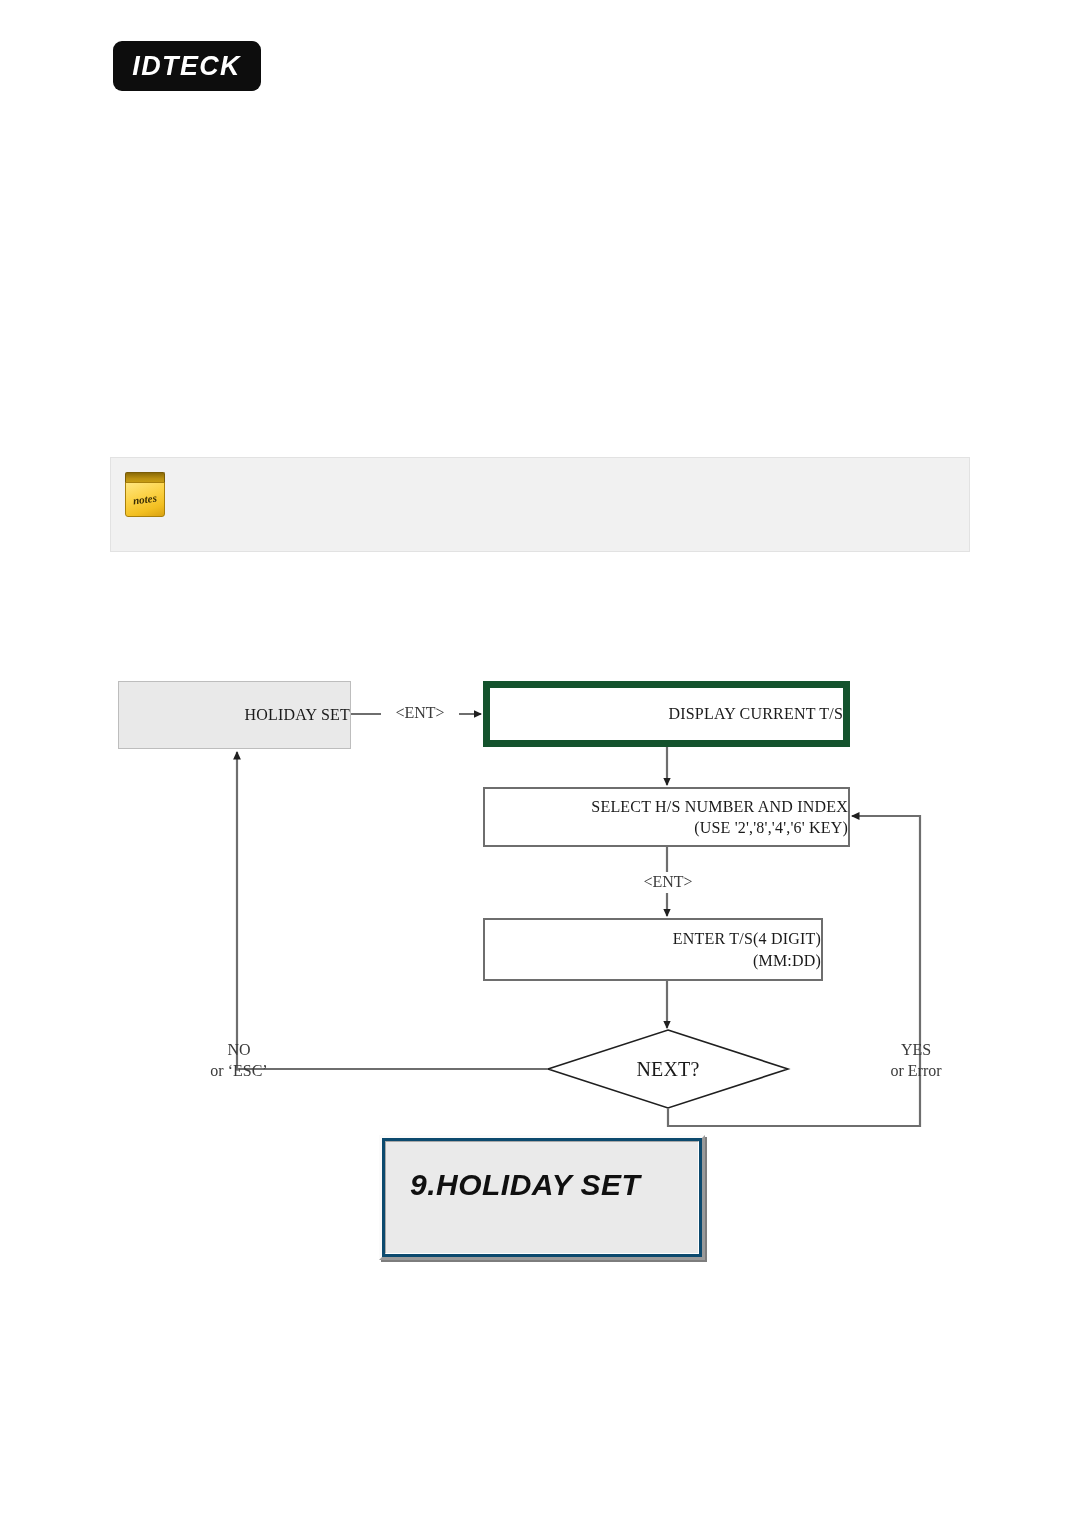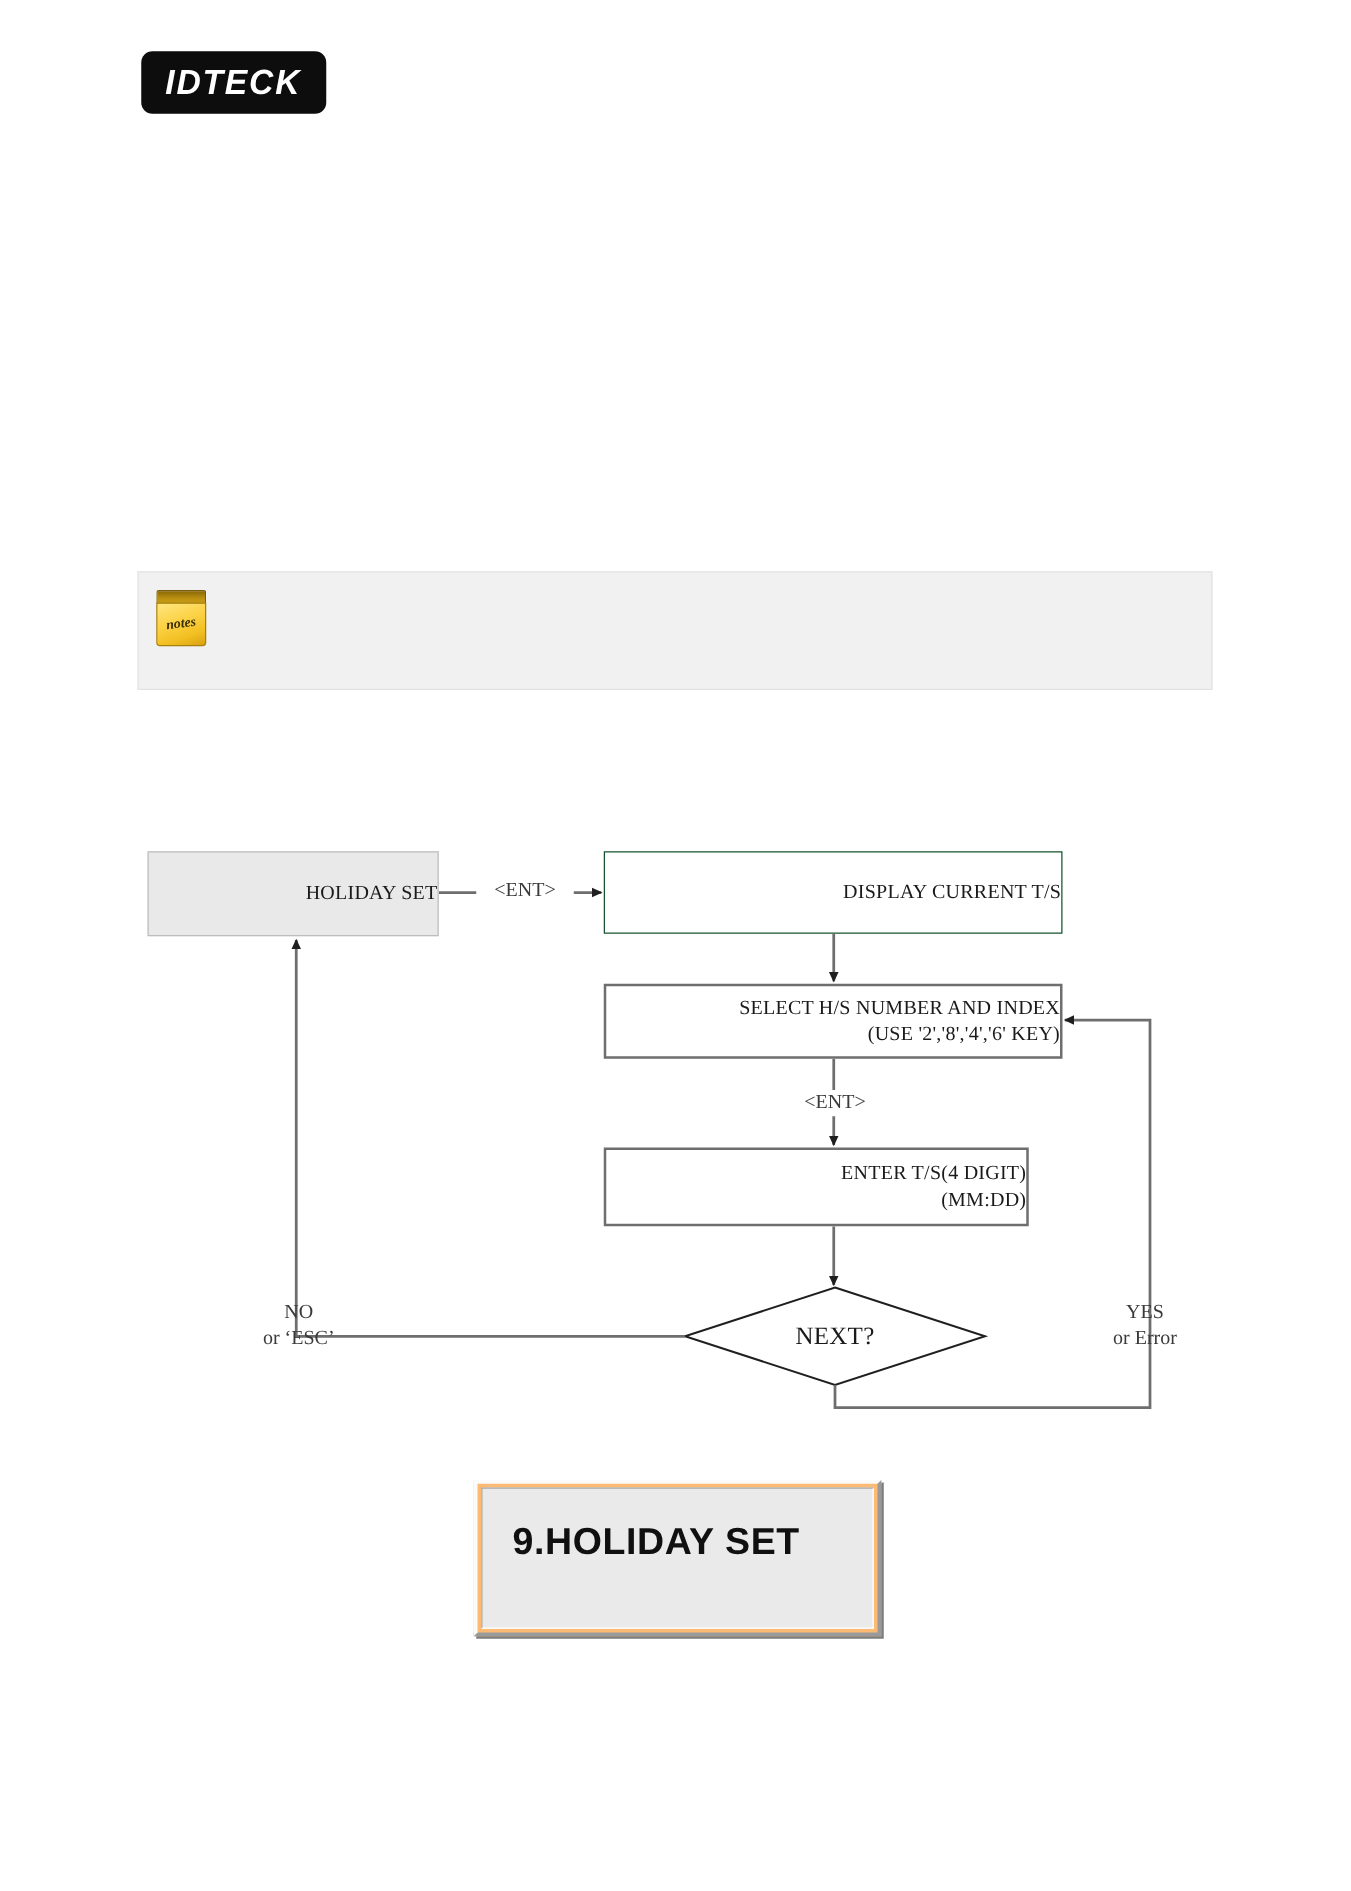--- a/index.html
+++ b/index.html
@@ -124,21 +124,21 @@
     height: 68px;
     background: #e9e9e9;
     border: 1px solid #bdbdbd;
   }
   .node-display {
     left: 483px;
     top: 681px;
     width: 367px;
     height: 66px;
     background: #ffffff;
-    border: 1px solid #14532d;
+    border: 7px solid #14532d;
   }
   .node-select {
     left: 483px;
     top: 787px;
     width: 367px;
     height: 60px;
     background: #ffffff;
     border: 2px solid #6e6e6e;
   }
   .node-enter {
@@ -207,30 +207,31 @@
     left: 860px;
     top: 1040px;
     width: 112px;
     text-align: center;
   }
 
   
   .lcd-panel {
     position: absolute;
     left: 379px;
-    top: 1184px;
+    top: 1135px;
     width: 326px;
     height: 125px;
-    background: #fdba74;
+    background: #0c4a6e;
     border-top: 3px solid #fbfbfb;
     border-left: 3px solid #fbfbfb;
     border-right: 3px solid #9a9a9a;
     border-bottom: 3px solid #9a9a9a;
     box-sizing: border-box;
     box-shadow: 2px 2px 0 0 #7d7d7d;
+    font-style: italic;
   }
   .lcd-inner {
     position: absolute;
     left: 3px;
     top: 3px;
     right: 3px;
     bottom: 3px;
     background: #eaeaea;
     border-top: 1px solid #a8a8a8;
     border-left: 1px solid #a8a8a8;

